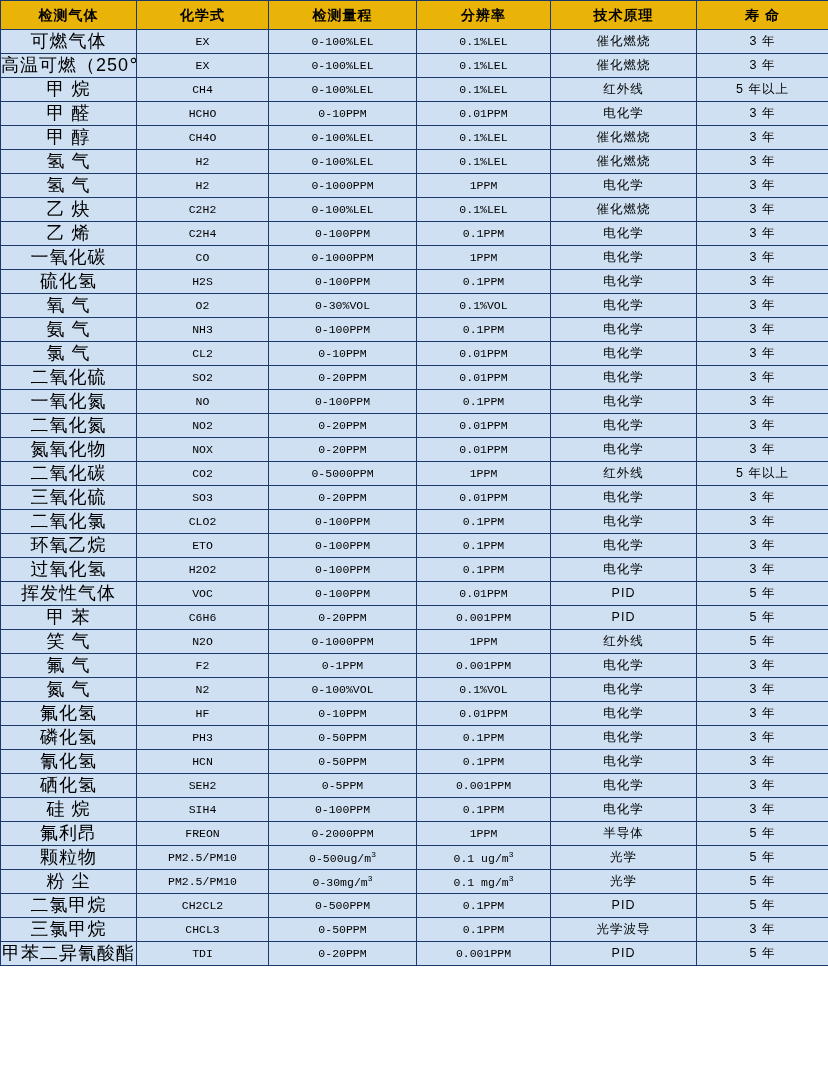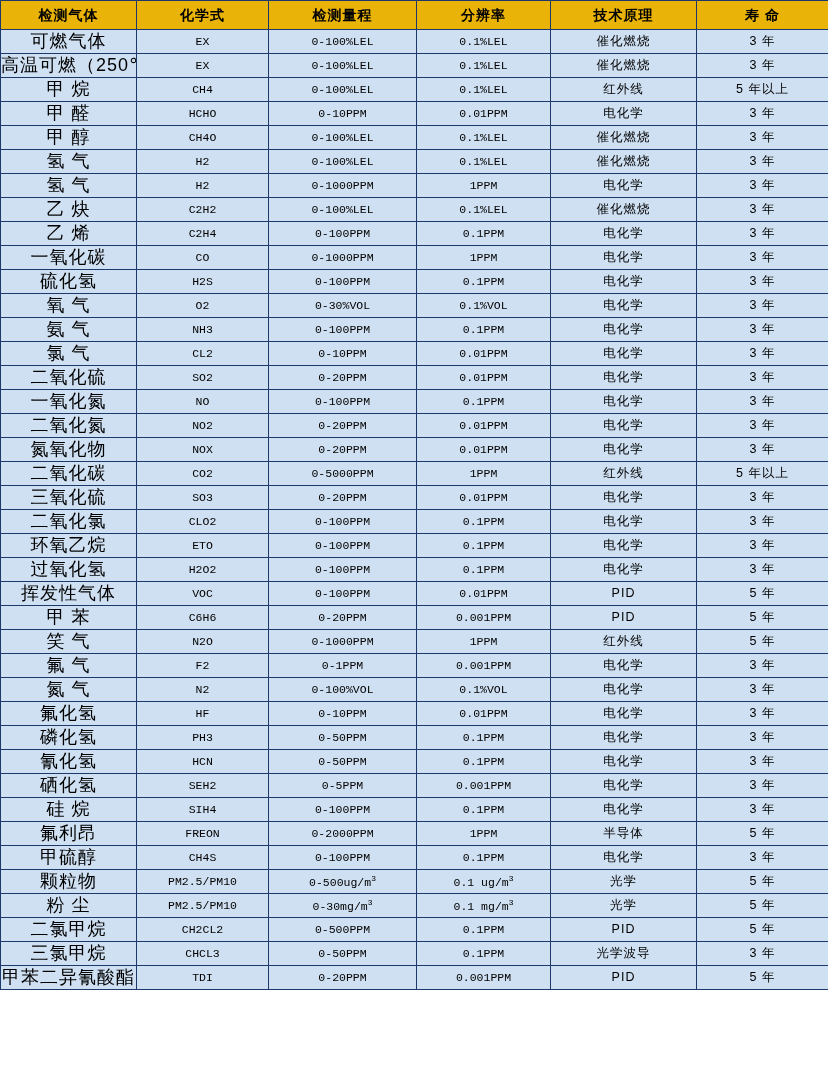--- a/index.html
+++ b/index.html
@@ -352,28 +352,20 @@
       </tr>
       <tr>
         <td class="c0">氟利昂</td>
         <td class="c1">FREON</td>
         <td class="c2">0-2000PPM</td>
         <td class="c3">1PPM</td>
         <td class="c4">半导体</td>
         <td class="c5">5 年</td>
       </tr>
       <tr>
-        <td class="c0">甲硫醇</td>
-        <td class="c1">CH4S</td>
-        <td class="c2">0-100PPM</td>
-        <td class="c3">0.1PPM</td>
-        <td class="c4">电化学</td>
-        <td class="c5">3 年</td>
-      </tr>
-      <tr>
         <td class="c0">颗粒物</td>
         <td class="c1">PM2.5/PM10</td>
         <td class="c2">0-500ug/m<sup>3</sup></td>
         <td class="c3">0.1 ug/m<sup>3</sup></td>
         <td class="c4">光学</td>
         <td class="c5">5 年</td>
       </tr>
       <tr>
         <td class="c0">粉 尘</td>
         <td class="c1">PM2.5/PM10</td>

